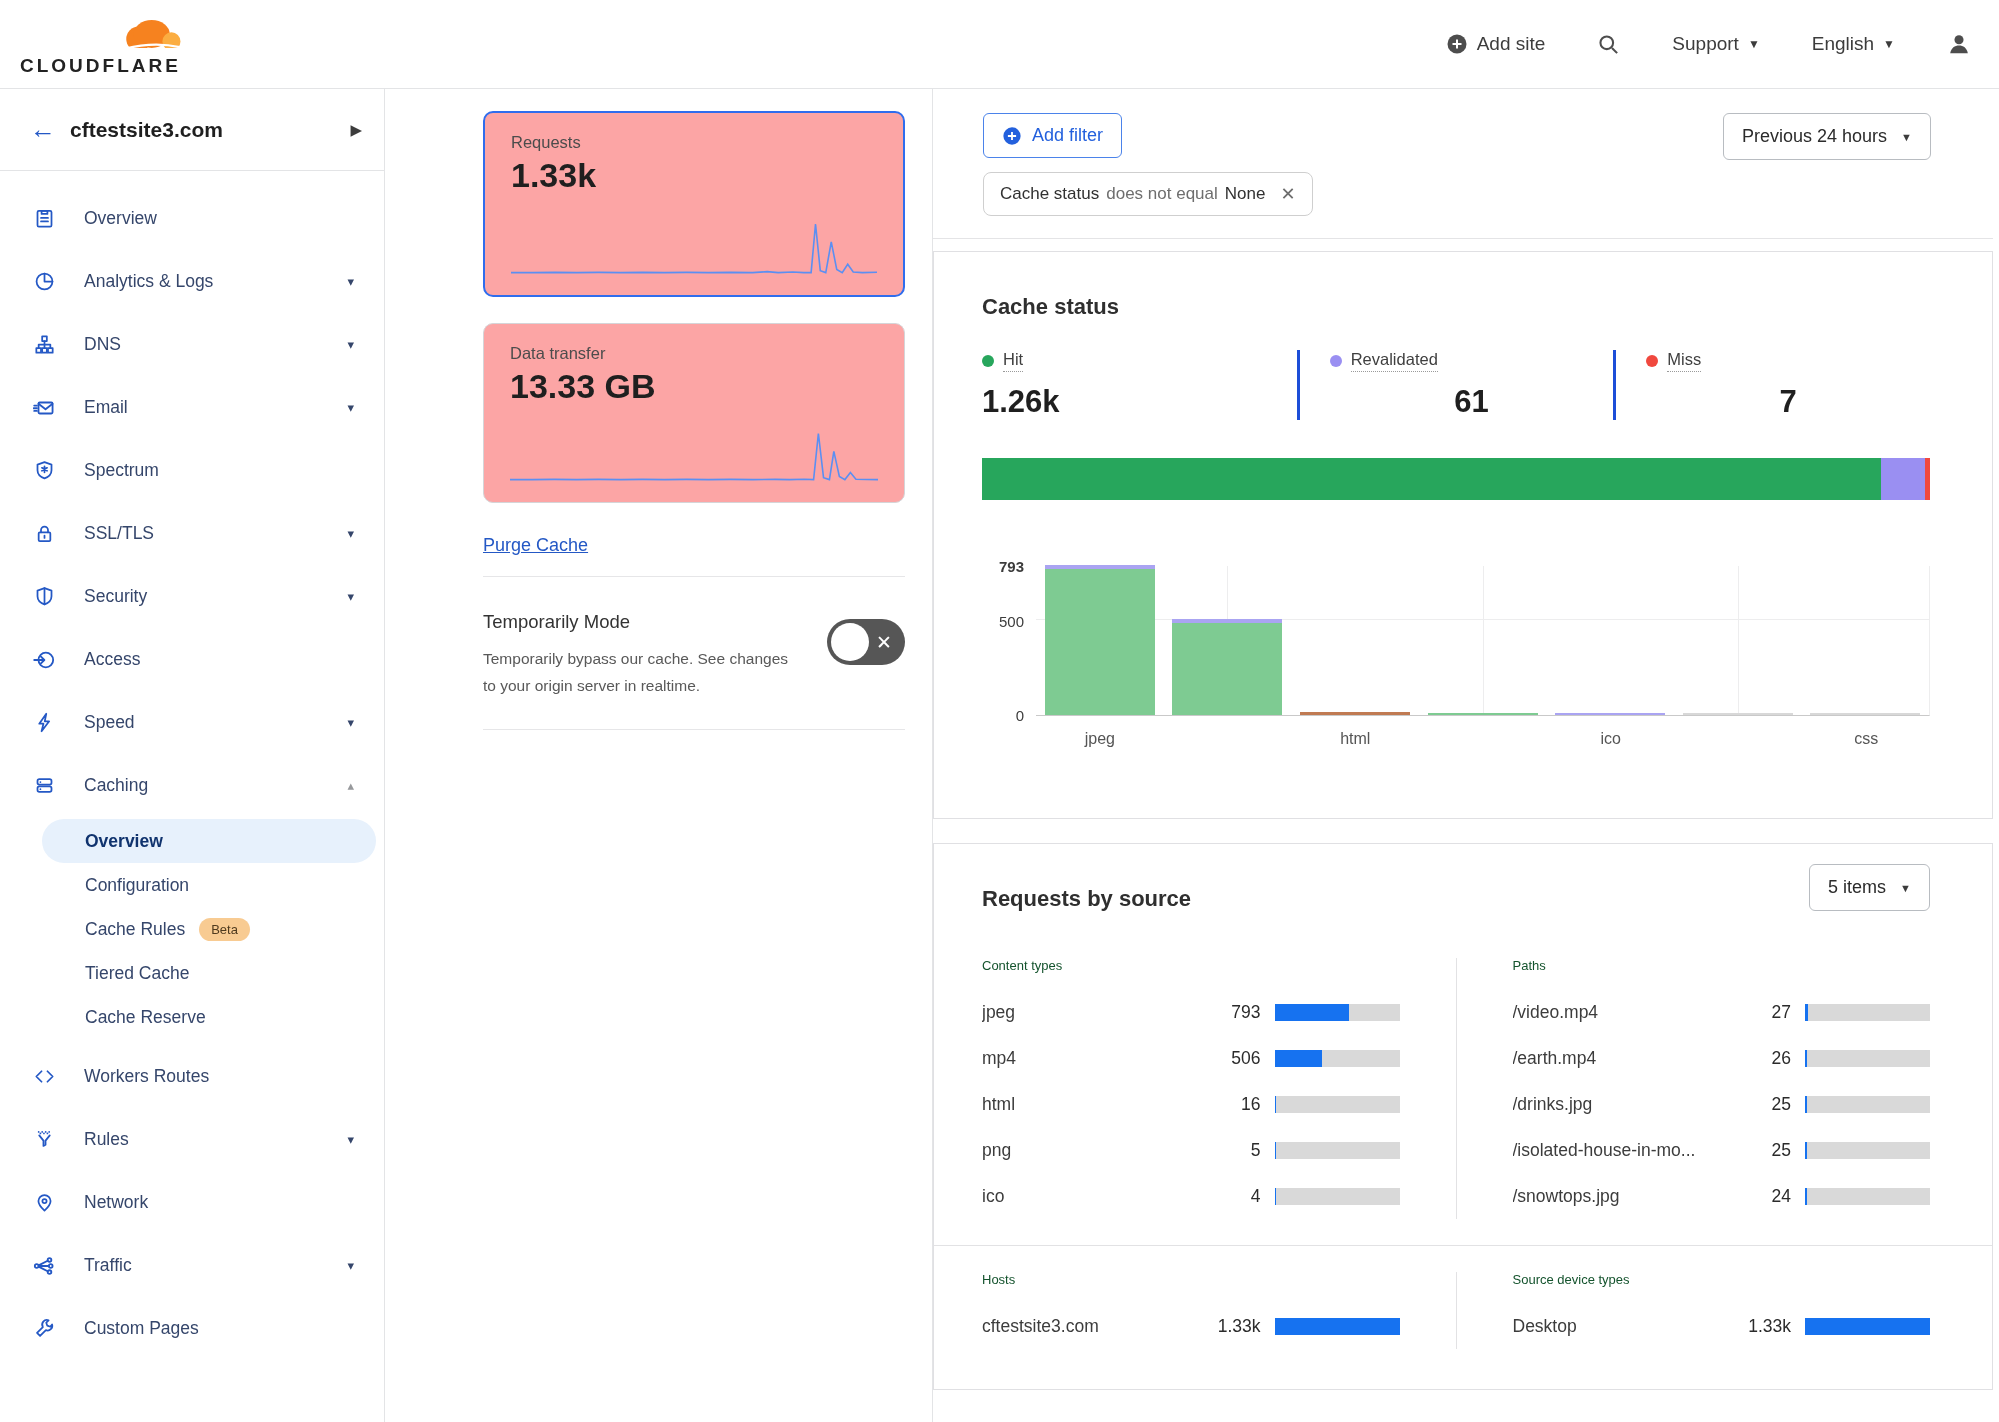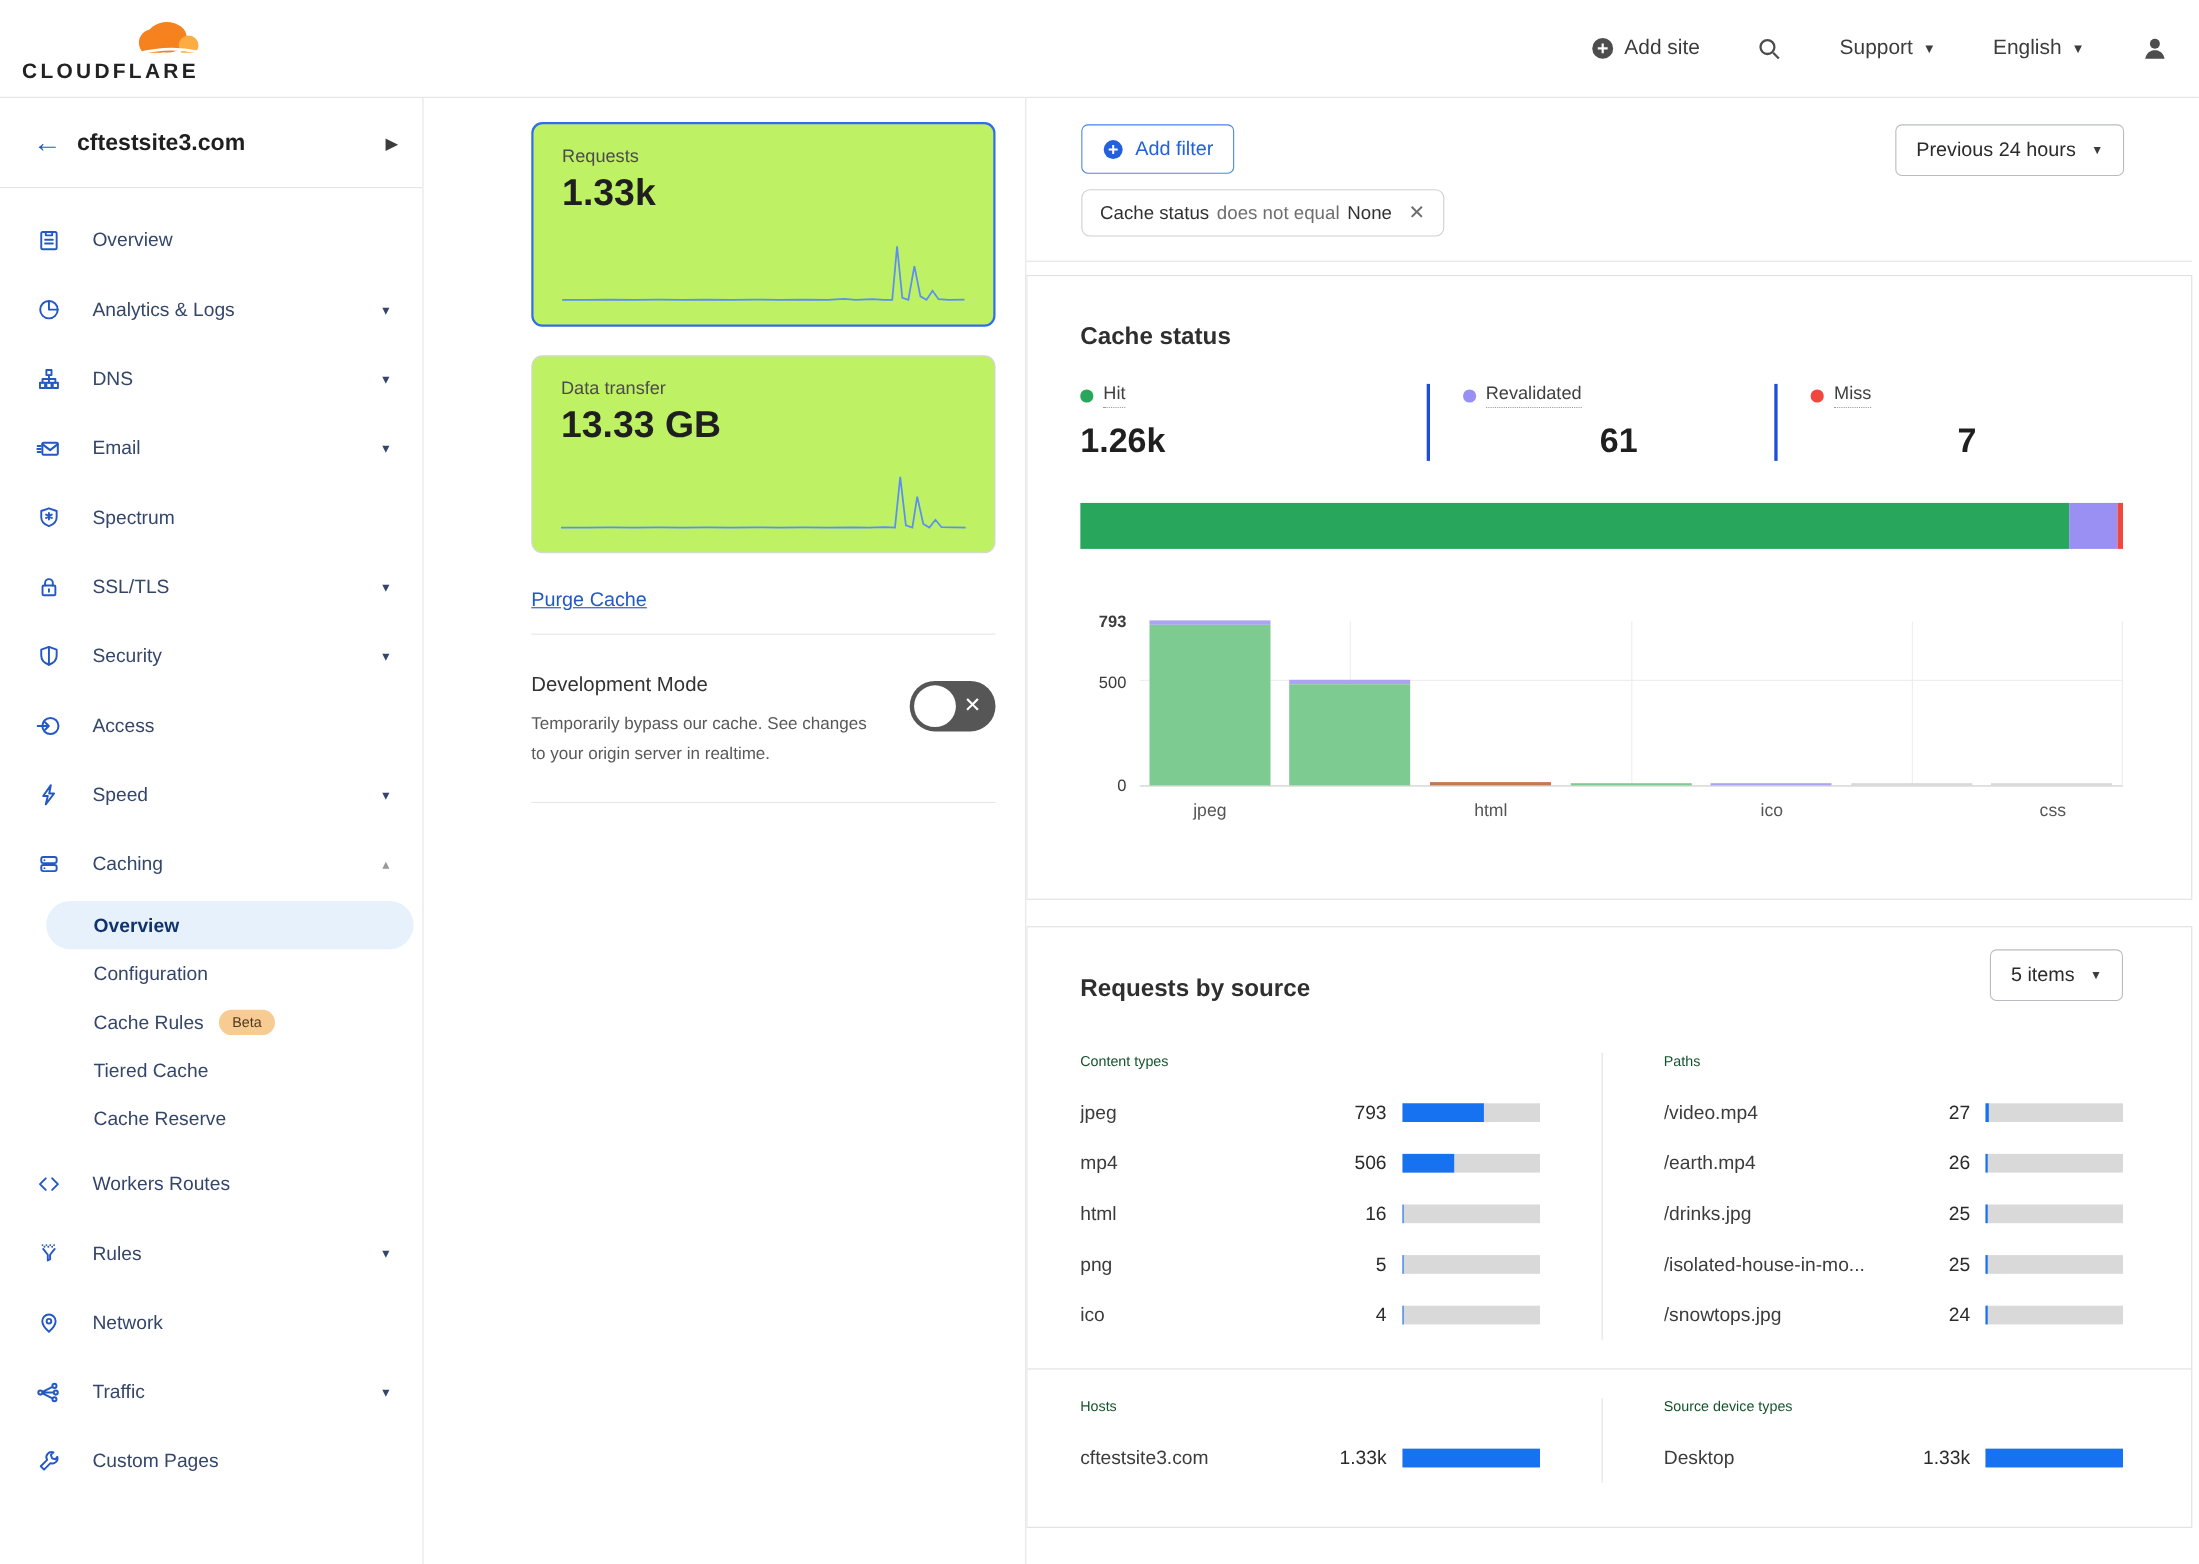--- a/index.html
+++ b/index.html
@@ -38,21 +38,21 @@
   .ncaret.up { color:#97999c; }
   .subnav { margin:2px 0 6px 0; }
   .sub-item { height:44px; display:flex; align-items:center; margin:0 8px 0 42px;
     padding-left:43px; border-radius:22px; color:#35466b; font-size:17.5px; cursor:pointer; }
   .sub-item.active { background:#e7f1fc; color:#10336e; font-weight:700; }
   .beta-badge { margin-left:14px; background:#f8cb92; color:#4f3a1e; font-size:13px;
     padding:4px 12px; border-radius:12px; font-weight:400; }
 
   
   .stat-card { border:1px solid #d5d5d8; border-radius:10px; height:180px; width:422px;
-    padding:20px 26px 16px 26px; display:flex; flex-direction:column; cursor:pointer; background:#bef264; }
+    padding:20px 26px 16px 26px; display:flex; flex-direction:column; cursor:pointer; background:#fca5a5; }
   .stat-card.selected { border:2px solid #2f6ded; height:186px; margin-bottom:0; }
   .stat-card + .stat-card { margin-top:26px; }
   .sc-label { font-size:16.5px; color:#4c4c4c; }
   .sc-value { font-size:34px; font-weight:700; color:#1f1f1f; margin-top:4px; }
   .sc-spark { margin-top:auto; width:100%; height:64px; }
   .qa-title { font-size:26px; font-weight:700; color:#222; margin-top:74px; }
   .purge { display:inline-block; margin-top:32px; color:#2458c5; font-size:18px;
     text-decoration:underline; cursor:pointer; }
   .mid-hr { border:none; border-top:1px solid #e6e6e8; margin-top:20px; width:422px; }
   .devmode { margin-top:34px; width:422px; display:flex; }
@@ -395,21 +395,21 @@
       <svg class="sc-spark" viewBox="0 0 100 100" preserveAspectRatio="none">
           <polyline points="0,90 6,90 12,89.7 18,90 24,89.7 30,90 36,89.7 42,90 48,89.7 54,90 60,89.7 66,90 72,89.6 76,90 80,89.5 82.5,90 83.8,18 85.2,87 86.8,90 88,46 89.5,85 91,90 92.5,79 94,89.5 100,90" fill="none" stroke="#5b8ff2" stroke-width="1.6" vector-effect="non-scaling-stroke"></polyline>
         </svg>
     </div>
 
     <a class="purge">Purge Cache</a>
     <hr class="mid-hr">
 
     <div class="devmode">
       <div class="dm-text">
-        <div class="dm-title">Development Mode</div>
+        <div class="dm-title">Temporarily Mode</div>
         <div class="dm-desc">Temporarily bypass our cache. See changes to your origin server in realtime.</div>
       </div>
       <div class="toggle">
         <div class="toggle-knob"></div>
         <div class="toggle-x">✕</div>
       </div>
     </div>
     <hr class="mid-hr" style="margin-top:30px;">
 
   </section>

